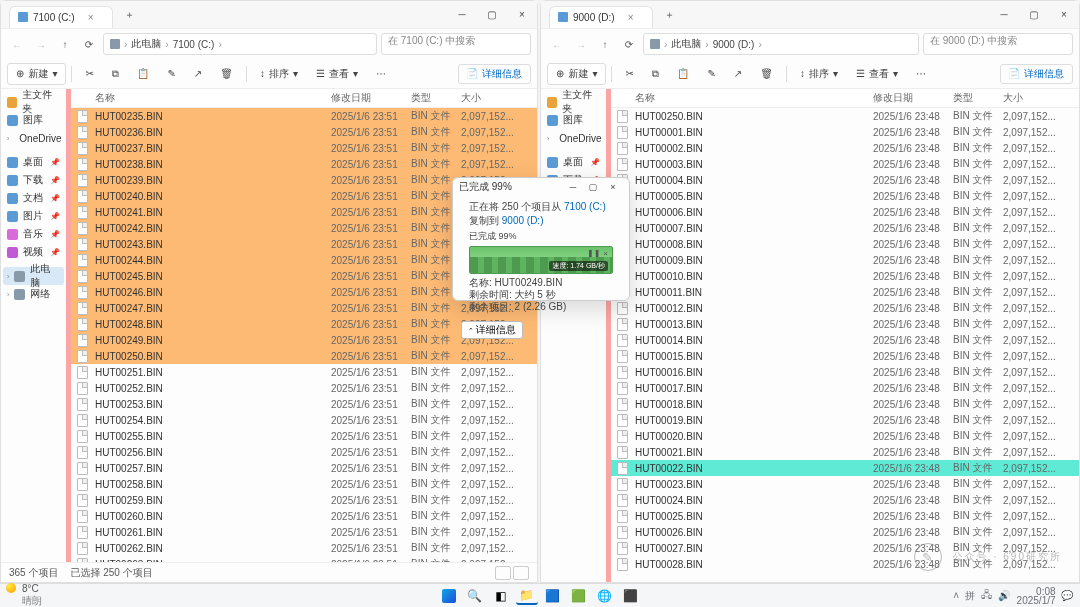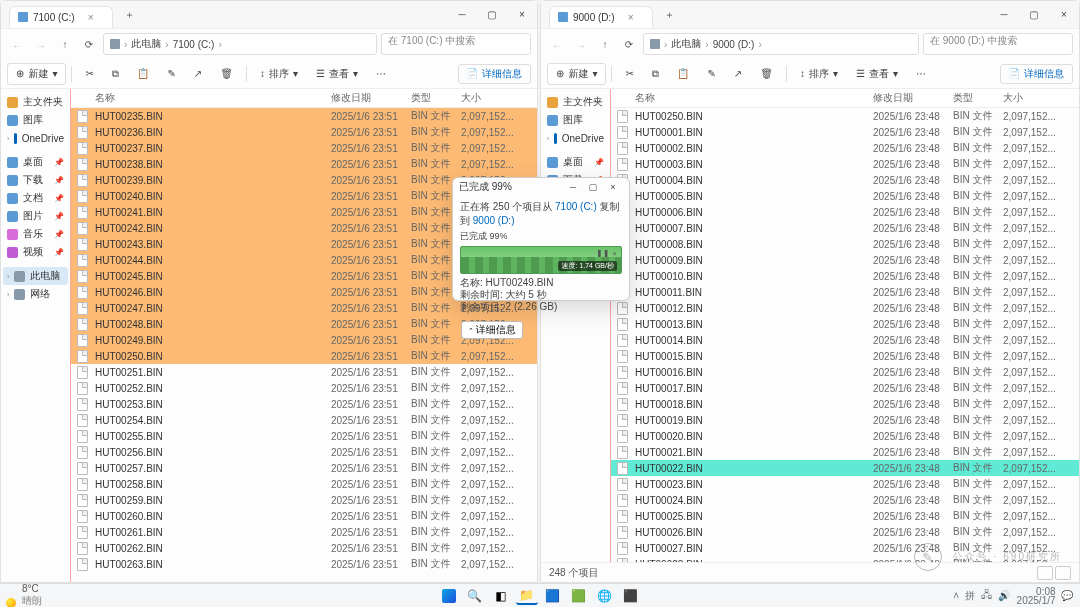--- a/index.html
+++ b/index.html
@@ -25,21 +25,21 @@
 .search { width:150px; height:22px; border:1px solid #ddd; border-radius:3px; background:#fff; padding:0 6px; font-size:9px; color:#888; display:flex;}
 
 .toolbar { height:30px; display:flex; align-items:center; gap:2px; padding:0 6px; border-bottom:1px solid #eee;}
 .tbtn { height:22px; padding:0 8px; display:flex; align-items:center; gap:4px; color:#444; border-radius:3px; font-size:9px;}
 .tbtn.primary{background:#fff;border:1px solid #ddd;}
 .tbtn .ico{font-size:10px;}
 .tsep{width:1px;height:16px;background:#ddd;margin:0 3px;}
 .tdetail{margin-left:auto;color:#0067c0;padding:0 8px;border:1px solid #ddd;border-radius:3px;height:20px;display:flex;align-items:center;gap:3px;font-size:9px;}
 
 .body { flex:1; display:flex; overflow:hidden; }
-.sidebar { width:70px; border-right:1px solid #fca5a5; padding:4px 2px; overflow:hidden;}
+.sidebar { width:70px; border-right:5px solid #fca5a5; padding:4px 2px; overflow:hidden;}
 .explorer.right .sidebar{width:70px;}
 .sbitem { height:18px; display:flex; align-items:center; gap:5px; padding:0 4px; border-radius:3px; font-size:9px; color:#333;}
 .sbitem.sel{background:#d9e8f7;}
 .sbitem .ico{width:11px;height:11px;border-radius:2px;}
 .sbitem .pin{margin-left:auto;color:#888;font-size:8px;}
 .sbgrp{margin-top:6px;}
 .ic-desk{background:#5b9bd5;}
 .ic-dl{background:#5b9bd5;}
 .ic-doc{background:#5b9bd5;}
 .ic-pic{background:#5b9bd5;}
@@ -62,35 +62,35 @@
 
 .status { height:20px; border-top:1px solid #eee; display:flex; align-items:center; padding:0 8px; gap:12px; color:#555; font-size:9px;}
 .status .viewsw{margin-left:auto;display:flex;gap:2px;}
 .status .viewsw div{width:16px;height:14px;border:1px solid #ccc;border-radius:2px;}
 
 
 .dialog { position:absolute; left:452px; top:177px; width:178px; height:124px; background:#fdfdfd; border:1px solid #ccc; border-radius:6px; box-shadow:0 8px 24px rgba(0,0,0,.15); display:flex; flex-direction:column;}
 .dlg-title{height:20px;display:flex;align-items:center;padding:0 6px;font-size:9px;color:#333;}
 .dlg-title .winctrls{margin-left:auto;}
 .dlg-title .winctrls div{width:20px;height:18px;font-size:9px;}
-.dlg-body{padding:4px 7px;font-size:8px;color:#444;}
+.dlg-body{padding:4px 16px;font-size:8px;color:#444;}
 .dlg-src{color:#0067c0;}
 .dlg-pct{margin:2px 0;font-size:9px;}
 .dlg-graph{height:28px;margin:3px 0;background:linear-gradient(to top,#a6e0a6,#6ac46a);border:1px solid #4e9a4e;border-radius:2px;position:relative;overflow:hidden;}
 .dlg-graph .wave{position:absolute;bottom:0;left:0;right:0;height:60%;background:repeating-linear-gradient(90deg,#4e9a4e 0 8px,#5fb55f 8px 14px);}
 .dlg-speed{position:absolute;right:4px;bottom:2px;background:rgba(0,0,0,.55);color:#fff;padding:0 3px;border-radius:2px;font-size:7px;}
 .dlg-pause{position:absolute;right:4px;top:2px;display:flex;gap:3px;}
 .dlg-pause span{color:#555;font-size:8px;}
 .dlg-info{font-size:8px;line-height:12px;margin-top:3px;}
 .dlg-more{ margin:4px 8px 6px 8px; }
 .dlg-more button { font-size:8px; padding:1px 6px; border:1px solid #bbb; border-radius:3px; background:#fff; }
 
 
 .taskbar { position:absolute; left:0; right:0; bottom:0; height:24px; background:#f5f6f8; border-top:1px solid #ddd; display:flex; align-items:center;}
-.tb-left{position:absolute;left:6px;display:flex;align-items:flex-end;gap:6px;font-size:8px;color:#555;}
+.tb-left{position:absolute;left:6px;display:flex;align-items:flex-start;gap:6px;font-size:8px;color:#555;}
 .tb-left .w{width:10px;height:10px;border-radius:50%;background:radial-gradient(circle at 30% 30%,#ffeb3b,#ff9800);}
 .tb-center{margin:0 auto;display:flex;gap:4px;}
 .tb-center div{width:22px;height:18px;display:flex;align-items:center;justify-content:center;border-radius:3px;font-size:12px;}
 .tb-center .winlogo{background:linear-gradient(135deg,#0ea5e9,#1d4ed8);border-radius:2px;width:14px;height:14px;}
 .tb-right{position:absolute;right:6px;display:flex;align-items:center;gap:6px;font-size:8px;color:#6b6f76;}
 .tb-right .clock{line-height:9px;text-align:right;}
 
 
 .wmark{position:absolute;right:18px;bottom:36px;font-size:26px;color:rgba(130,130,130,.55);font-weight:300;letter-spacing:2px;display:flex;align-items:center;gap:10px;pointer-events:none;}
 .wmark .wc{width:28px;height:28px;border-radius:50%;border:1.5px solid rgba(130,130,130,.55);display:flex;align-items:center;justify-content:center;font-size:13px;}
@@ -442,20 +442,28 @@
         </div>
         <div class="row">
           <span class="fico"></span>
           <span class="c2">HUT00263.BIN</span>
           <span class="c3">2025/1/6 23:51</span>
           <span class="c4">BIN 文件</span>
           <span class="c5">2,097,152...</span>
         </div>
       </div>
   </div>
+  <div class="status">
+    <span>365 个项目</span>
+    <span>已选择 250 个项目</span>
+    <div class="viewsw">
+        <div></div>
+        <div></div>
+      </div>
+  </div>
 </div>
 
 <div class="explorer right">
   <div class="titlebar">
     <div class="tab">
       <span class="ico"></span>
       <span>9000 (D:)</span>
       <span style="margin-left:8px;color:#888;">×</span>
     </div>
     <div class="tabplus">＋</div>
@@ -790,27 +798,20 @@
         </div>
         <div class="row">
           <span class="fico"></span>
           <span class="c2">HUT00028.BIN</span>
           <span class="c3">2025/1/6 23:48</span>
           <span class="c4">BIN 文件</span>
           <span class="c5">2,097,152...</span>
         </div>
       </div>
   </div>
-  <div class="status">
-    <span>248 个项目</span>
-    <div class="viewsw">
-        <div></div>
-        <div></div>
-      </div>
-  </div>
 </div>
 
 <div class="dialog">
   <div class="dlg-title">
     <span>已完成 99%</span>
     <div class="winctrls">
       <div>─</div>
       <div>▢</div>
       <div class="close">×</div>
     </div>

